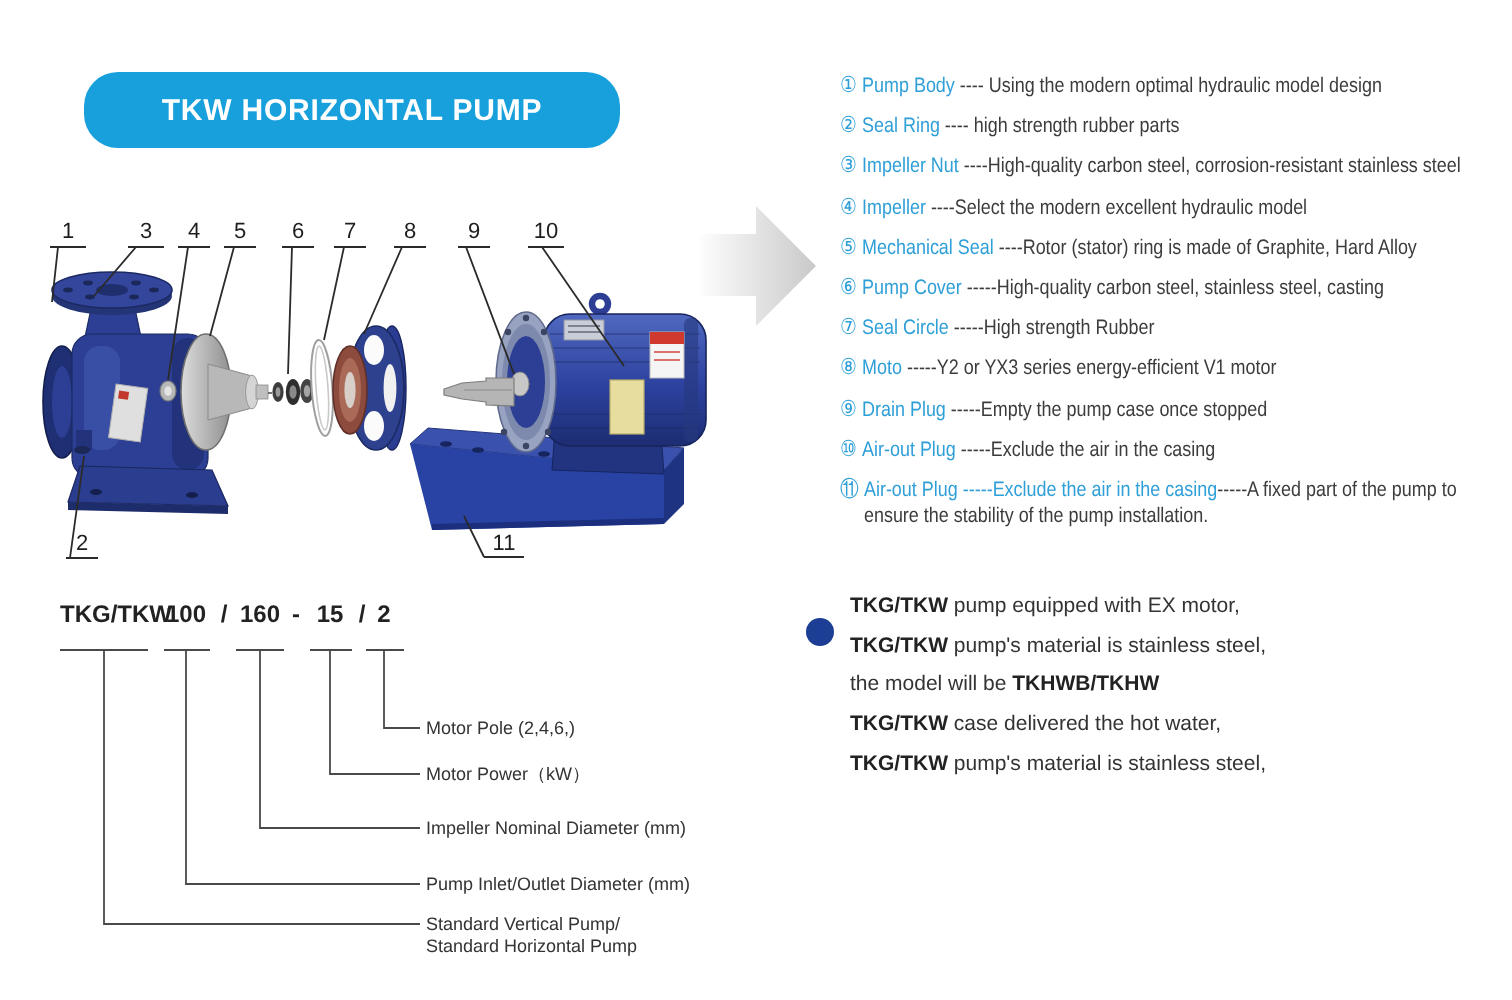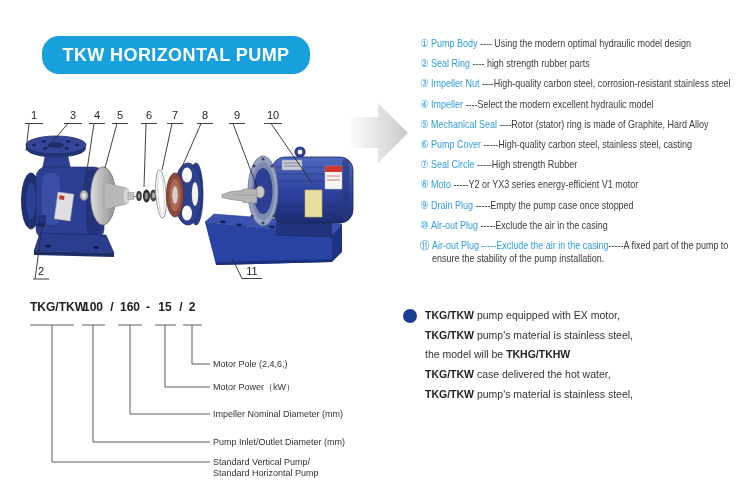--- a/index.html
+++ b/index.html
@@ -2,35 +2,35 @@
 <html><head>
 <meta charset="utf-8">
 <style>
   html,body{margin:0;padding:0;background:#fff;}
   #page{position:relative;width:756px;height:500px;background:#fff;overflow:hidden;
         font-family:"Liberation Sans","DejaVu Sans",sans-serif;}
 
   
   .banner{position:absolute;left:42px;top:36px;width:268px;height:38px;background:#18a0dc;
           border-radius:17px;display:flex;align-items:center;justify-content:center;}
-  .banner span{color:#fff;font-weight:bold;font-size:18px;letter-spacing:.4px;}
+  .banner span{color:#fff;font-weight:bold;font-size:15px;letter-spacing:.4px;}
 
   
   .parts-list{position:absolute;left:420px;top:37px;width:392px;
               transform:scaleX(.855);transform-origin:left top;font-size:10.5px;
               color:#3c3c3c;line-height:13.4px;}
   .pitem{margin-bottom:6.8px;padding-left:14px;text-indent:-14px;}
   .badge{color:#2f9fd8;margin-right:3px;font-size:11px;}
   .pname,.pmid{color:#2f9fd8;}
   .pdesc{color:#3c3c3c;}
 
   
   .bullet{position:absolute;left:403px;top:309px;width:14px;height:14px;border-radius:50%;
           background:#1c3e95;}
-  .variants{position:absolute;left:425px;top:306px;width:330px;font-size:10.5px;color:#333;}
+  .variants{position:absolute;left:425px;top:294px;width:330px;font-size:10.5px;color:#333;}
   .variants p{margin:0;line-height:19.7px;}
   .variants p.tight{line-height:13.5px;}
   .vb{font-weight:bold;color:#222;}
   .big-code{font-size:12.5px;}
 
   svg{position:absolute;}
   #diagram{left:10px;top:95px;}
   #nomen{left:25px;top:298px;}
   .num{font-size:11px;fill:#1e1e1e;font-family:"Liberation Sans","DejaVu Sans",sans-serif;}
   .ldr{stroke:#2b2b2b;stroke-width:.9;fill:none;}
@@ -240,18 +240,18 @@
     <text class="nlab" x="188" y="119">Impeller Nominal Diameter (mm)</text>
     <text class="nlab" x="188" y="147">Pump Inlet/Outlet Diameter (mm)</text>
     <text class="nlab" x="188" y="167">Standard Vertical Pump/</text>
     <text class="nlab" x="188" y="178">Standard  Horizontal Pump</text>
   </svg>
 
   <div class="bullet"></div>
   <div class="variants">
     <p><b class="vb">TKG/TKW</b><span> pump equipped with EX motor,</span><b class="vb"></b></p>
     <p><b class="vb">TKG/TKW</b><span> pump's material is stainless steel,</span><b class="vb"></b></p>
-    <p><b class="vb"></b><span>the model will be </span><b class="vb">TKHG/TKHW</b></p>
+    <p><b class="vb"></b><span>the model will be </span><b class="vb">TKHWB/TKHW</b></p>
     <p><b class="vb">TKG/TKW</b><span> case delivered the hot water,</span><b class="vb"></b></p>
     <p><b class="vb">TKG/TKW</b><span> pump's material is stainless steel,</span><b class="vb"></b></p>
   </div>
 
 </div>
 
 </body></html>

